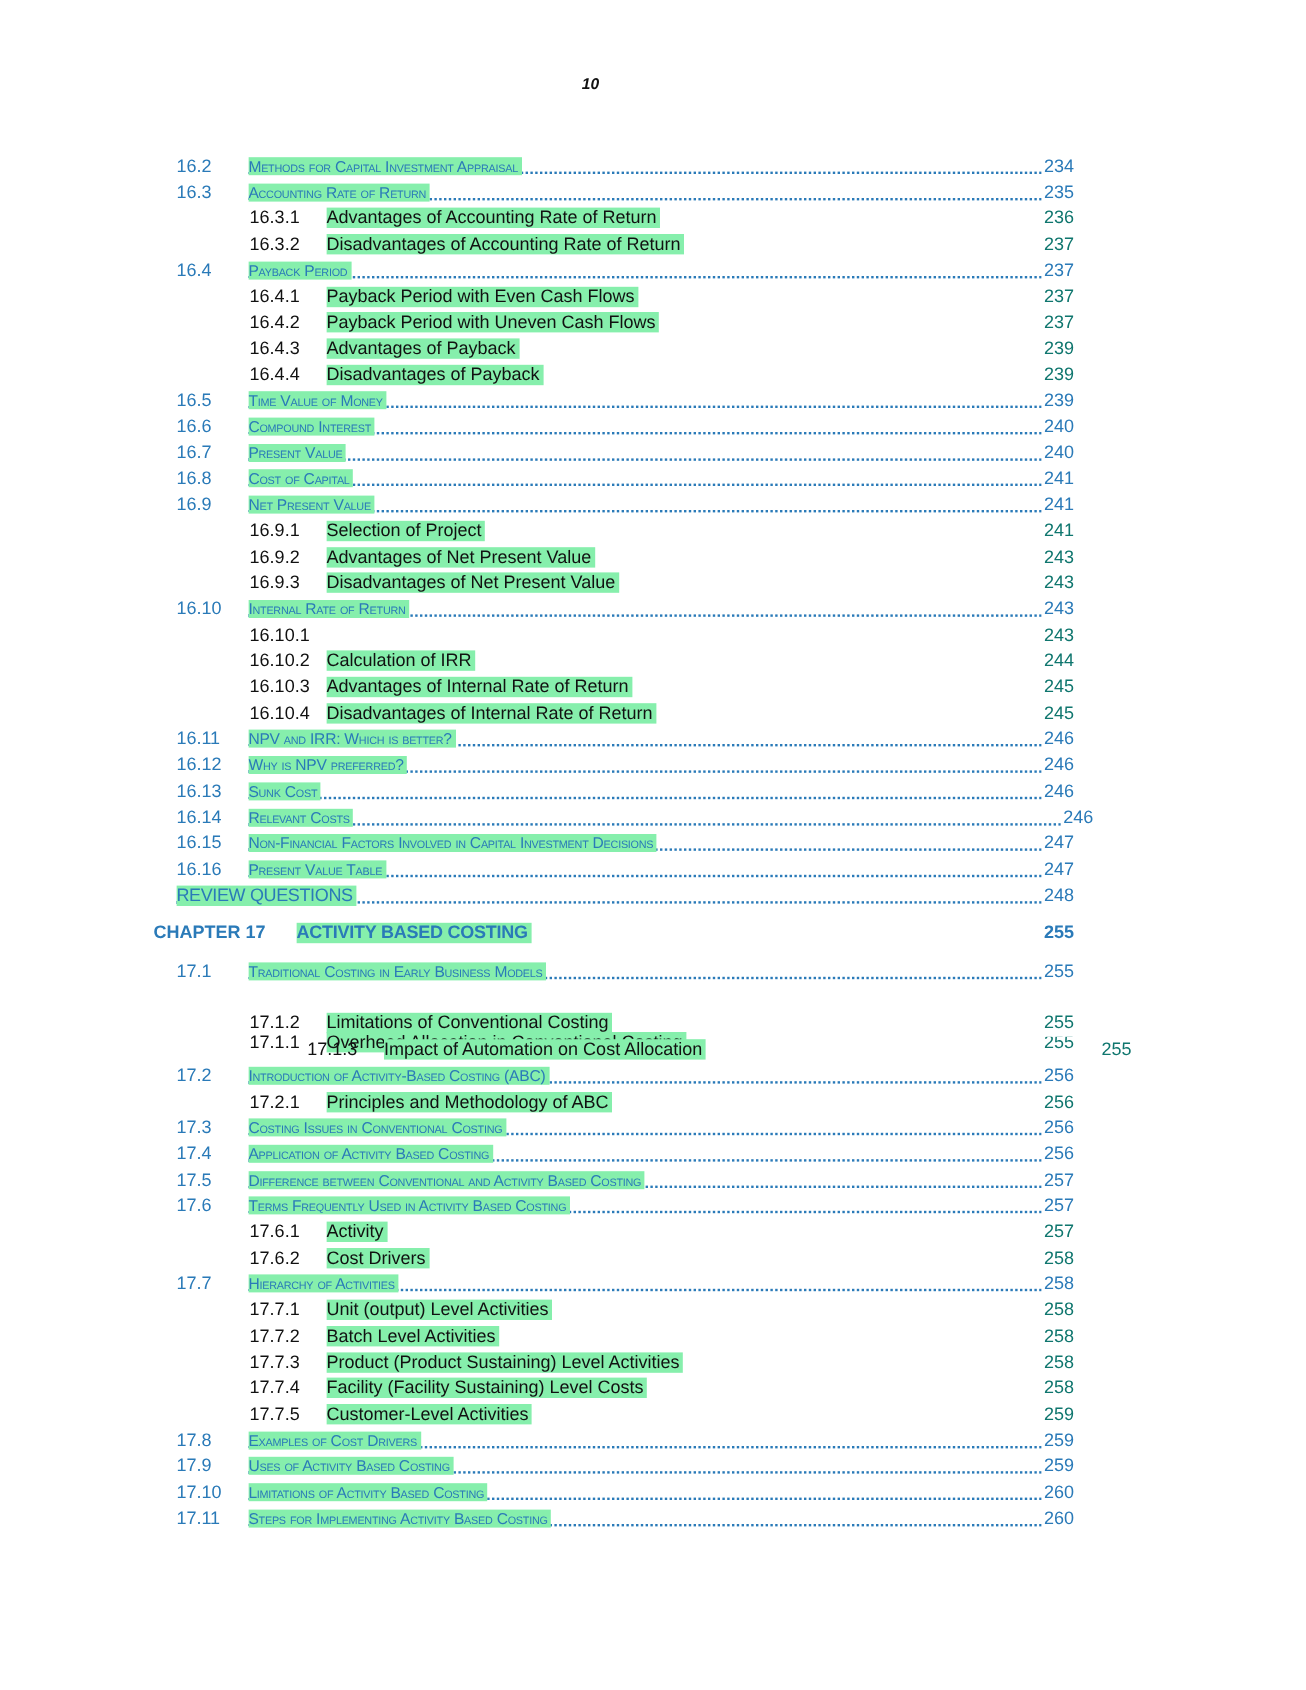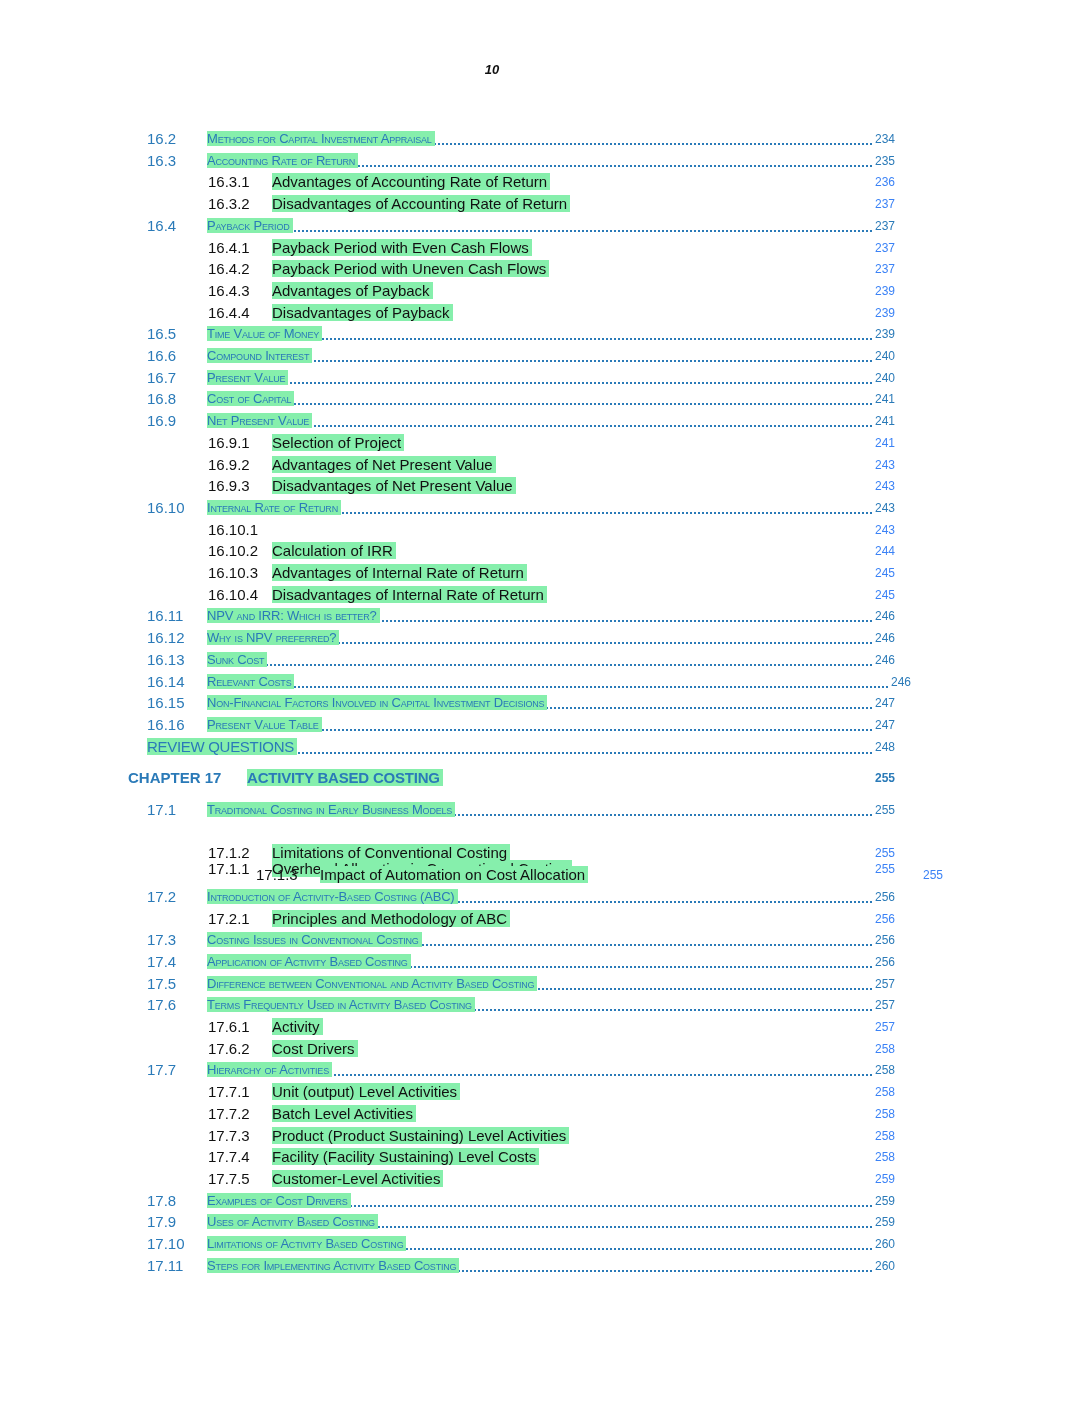--- a/index.html
+++ b/index.html
@@ -9,25 +9,25 @@
               font-family: "Liberation Sans", sans-serif; font-style: italic; font-weight: bold;
               font-size: 13px; color: #111; }
   .toc { position: absolute; left: 0; top: 128px; width: 1088px; }
   .row { position: absolute; left: 0; height: 22px; width: 1088px; }
   .num { position: absolute; left: 147px; top: 0; font-size: 15px; line-height: 22px; color: #2a7ab8; }
   .title { position: absolute; left: 207px; top: 0; right: 193px; line-height: 22px;
            color: #2a7ab8; font-size: 13px; white-space: nowrap; overflow: hidden; }
   .title .t { background: #86efac; padding-right: 3px; font-variant: small-caps; letter-spacing: -0.2px; }
   .title .dots { position: absolute; left: 0; right: 0; bottom: 5px; border-bottom: 2px dotted #2a7ab8; z-index: -1; }
   .lvl1 .title { z-index: 0; }
-  .page { position: absolute; right: 193px; top: 0; font-size: 12px; line-height: 22px; color: #2a7ab8; background:#fff; padding-left: 2px; }
+  .page { position: absolute; right: 193px; top: 0; font-size: 15px; line-height: 22px; color: #2a7ab8; background:#fff; padding-left: 2px; }
   .lvl2 .num { left: 208px; color: #111; }
   .lvl2 .title { left: 272px; color: #111; font-size: 15px; }
   .lvl2 .title .t { font-variant: normal; letter-spacing: 0; }
-  .lvl2 .page { color: #3b82f6; text-align: center; }
+  .lvl2 .page { color: #0f766e; text-align: center; }
   .review .title { left: 147px; }
   .review .title .t { font-variant: normal; font-size: 15px; letter-spacing: -0.3px; }
   .chapter .num { left: 128px; font-weight: bold; font-size: 15px; color: #2a7ab8; }
   .chapter .title { left: 247px; font-weight: bold; font-size: 15px; }
   .chapter .title .t { font-variant: normal; }
   .chapter .page { font-weight: bold; }
 </style>
 </head>
 <body>
 

